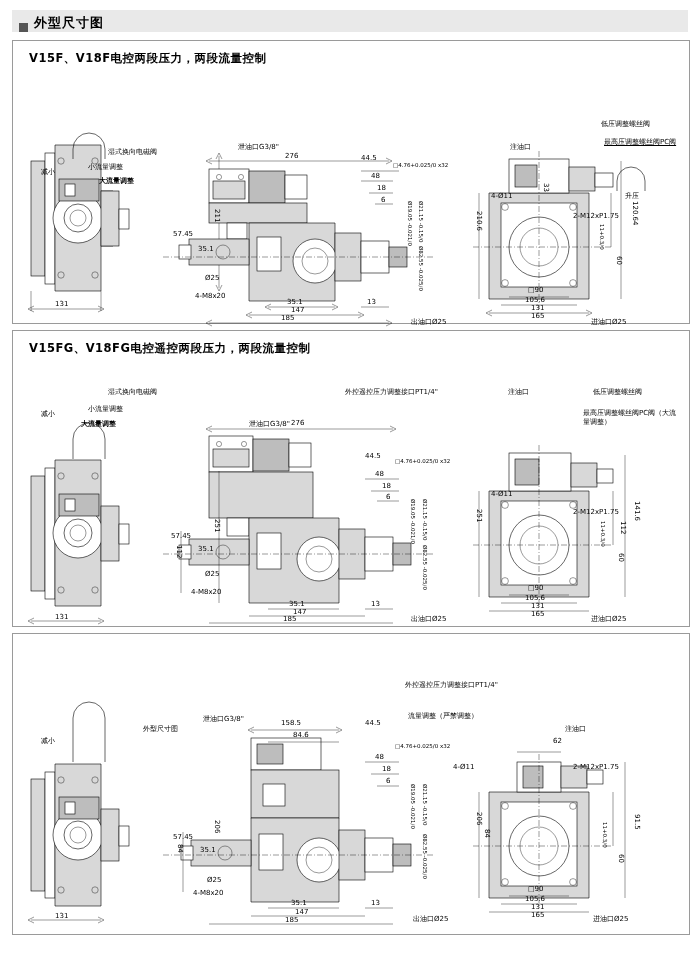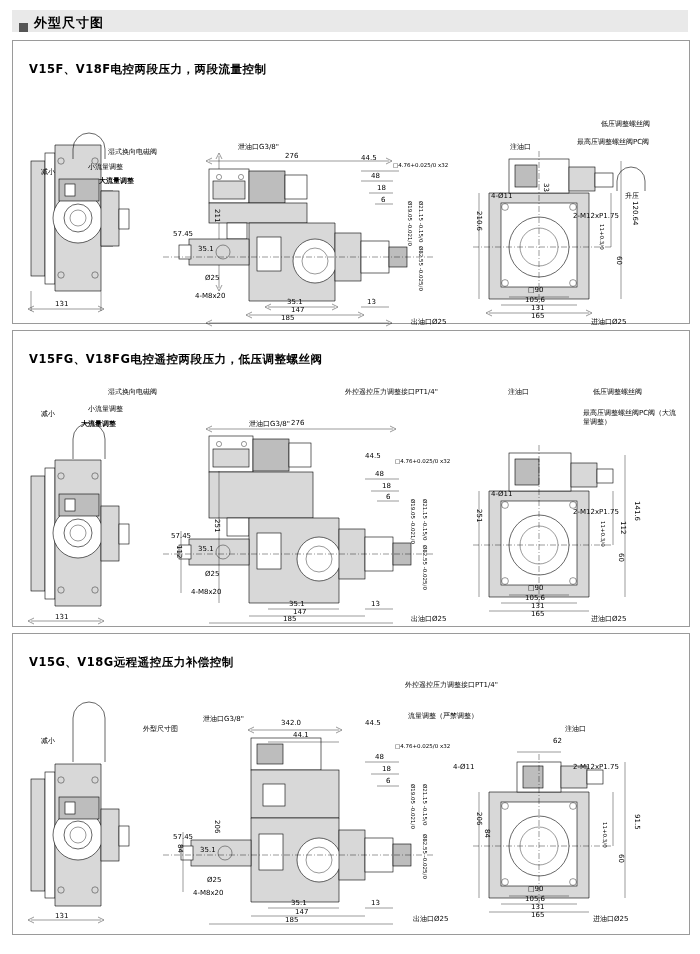--- a/index.html
+++ b/index.html
@@ -24,21 +24,21 @@
 
   
   .section{
     position:absolute;left:12px;width:676px;
     border:1px solid #9a9a9a;background:#fff;
   }
   #sec1{top:40px;height:282px;}
   #sec2{top:330px;height:295px;}
   #sec3{top:633px;height:300px;}
   .sec-title{
-    position:absolute;left:16px;top:21px;
+    position:absolute;left:16px;top:10px;
     font-size:11.5px;font-weight:bold;letter-spacing:.5px;
   }
   .drawing{position:absolute;left:0;top:0;width:676px;height:100%;}
 
   
   .lbl{position:absolute;font-size:7px;white-space:nowrap;line-height:1;}
   .lbl.v{writing-mode:vertical-rl;text-orientation:mixed;}
   .lbl.b{font-weight:bold;}
   .tiny{font-size:5.5px;}
 
@@ -187,21 +187,21 @@
         </g>
       </svg>
 
       <div class="lbl" style="left:95px;top:108px;">湿式换向电磁阀</div>
       <div class="lbl" style="left:75px;top:123px;">小流量调整</div>
       <div class="lbl b" style="left:86px;top:137px;">大流量调整</div>
       <div class="lbl" style="left:28px;top:128px;">减小</div>
       <div class="lbl" style="left:225px;top:103px;">泄油口G3/8"</div>
       <div class="lbl" style="left:497px;top:103px;">注油口</div>
       <div class="lbl" style="left:588px;top:80px;">低压调整螺丝阀</div>
-      <div class="lbl" style="left:564px;top:98px;">最高压调整螺丝阀PC阀</div>
+      <div class="lbl" style="left:591px;top:98px;text-decoration:underline;">最高压调整螺丝阀PC阀</div>
       <div class="lbl" style="left:612px;top:152px;">升压</div>
       <div class="lbl" style="left:398px;top:278px;">出油口Ø25</div>
       <div class="lbl" style="left:578px;top:278px;">进油口Ø25</div>
 
       <div class="lbl" style="left:272px;top:112px;">276</div>
       <div class="lbl" style="left:358px;top:132px;">48</div>
       <div class="lbl" style="left:364px;top:144px;">18</div>
       <div class="lbl" style="left:368px;top:156px;">6</div>
       <div class="lbl" style="left:348px;top:114px;">44.5</div>
       <div class="lbl v" style="left:529px;top:142px;">33</div>
@@ -226,21 +226,21 @@
       <div class="lbl" style="left:518px;top:264px;">131</div>
       <div class="lbl" style="left:512px;top:256px;">105.6</div>
       <div class="lbl" style="left:515px;top:246px;">□90</div>
       <div class="lbl v" style="left:602px;top:215px;">60</div>
       <div class="lbl tiny v" style="left:585px;top:183px;">11+0.3/0</div>
       <div class="lbl v" style="left:618px;top:160px;">120.64</div>
     </div>
   </div>
 
   <div class="section" id="sec2">
-    <div class="sec-title">V15FG、V18FG电控遥控两段压力，低压调整螺丝阀</div>
+    <div class="sec-title">V15FG、V18FG电控遥控两段压力，两段流量控制</div>
 
     <div class="drawing">
       <svg width="676" height="295" viewBox="0 0 676 295">
 
         <g>
           <rect class="fillg" x="18" y="145" width="14" height="115"></rect>
           <rect class="fillw" x="32" y="137" width="10" height="131"></rect>
           <path class="fillg" d="M42 129 L88 129 L88 275 L42 275 Z"></path>
           <circle class="fillw" cx="65" cy="202" r="25"></circle>
           <circle class="fillw" cx="65" cy="202" r="14"></circle>
@@ -359,21 +359,20 @@
       <div class="lbl" style="left:512px;top:264px;">105.6</div>
       <div class="lbl" style="left:515px;top:254px;">□90</div>
       <div class="lbl v" style="left:604px;top:222px;">60</div>
       <div class="lbl tiny v" style="left:586px;top:190px;">11+0.3/0</div>
       <div class="lbl v" style="left:620px;top:170px;">141.6</div>
       <div class="lbl v" style="left:606px;top:190px;">112</div>
     </div>
   </div>
 
   <div class="section" id="sec3">
-    <div class="sec-title">V15G、V18G远程遥控压力补偿控制</div>
 
     <div class="drawing">
       <svg width="676" height="300" viewBox="0 0 676 300">
 
         <g>
           <rect class="fillg" x="18" y="145" width="14" height="112"></rect>
           <rect class="fillw" x="32" y="138" width="10" height="126"></rect>
           <path class="fillg" d="M42 130 L88 130 L88 272 L42 272 Z"></path>
           <circle class="fillw" cx="65" cy="201" r="25"></circle>
           <circle class="fillw" cx="65" cy="201" r="14"></circle>
@@ -451,22 +450,22 @@
 
       <div class="lbl" style="left:130px;top:92px;">外型尺寸图</div>
       <div class="lbl" style="left:28px;top:104px;">减小</div>
       <div class="lbl" style="left:190px;top:82px;">泄油口G3/8"</div>
       <div class="lbl" style="left:392px;top:48px;">外控遥控压力调整接口PT1/4"</div>
       <div class="lbl" style="left:395px;top:78px;width:70px;white-space:normal;line-height:1.25;">流量调整（严禁调整）</div>
       <div class="lbl" style="left:552px;top:92px;">注油口</div>
       <div class="lbl" style="left:400px;top:282px;">出油口Ø25</div>
       <div class="lbl" style="left:580px;top:282px;">进油口Ø25</div>
 
-      <div class="lbl" style="left:268px;top:86px;">342.0</div>
-      <div class="lbl" style="left:280px;top:98px;">44.1</div>
+      <div class="lbl" style="left:268px;top:86px;">158.5</div>
+      <div class="lbl" style="left:280px;top:98px;">84.6</div>
       <div class="lbl" style="left:352px;top:86px;">44.5</div>
       <div class="lbl" style="left:362px;top:120px;">48</div>
       <div class="lbl" style="left:369px;top:132px;">18</div>
       <div class="lbl" style="left:373px;top:144px;">6</div>
       <div class="lbl" style="left:540px;top:104px;">62</div>
       <div class="lbl v" style="left:200px;top:186px;">206</div>
       <div class="lbl v" style="left:163px;top:210px;">84</div>
       <div class="lbl" style="left:160px;top:200px;">57.45</div>
       <div class="lbl" style="left:187px;top:213px;">35.1</div>
       <div class="lbl" style="left:194px;top:243px;">Ø25</div>

